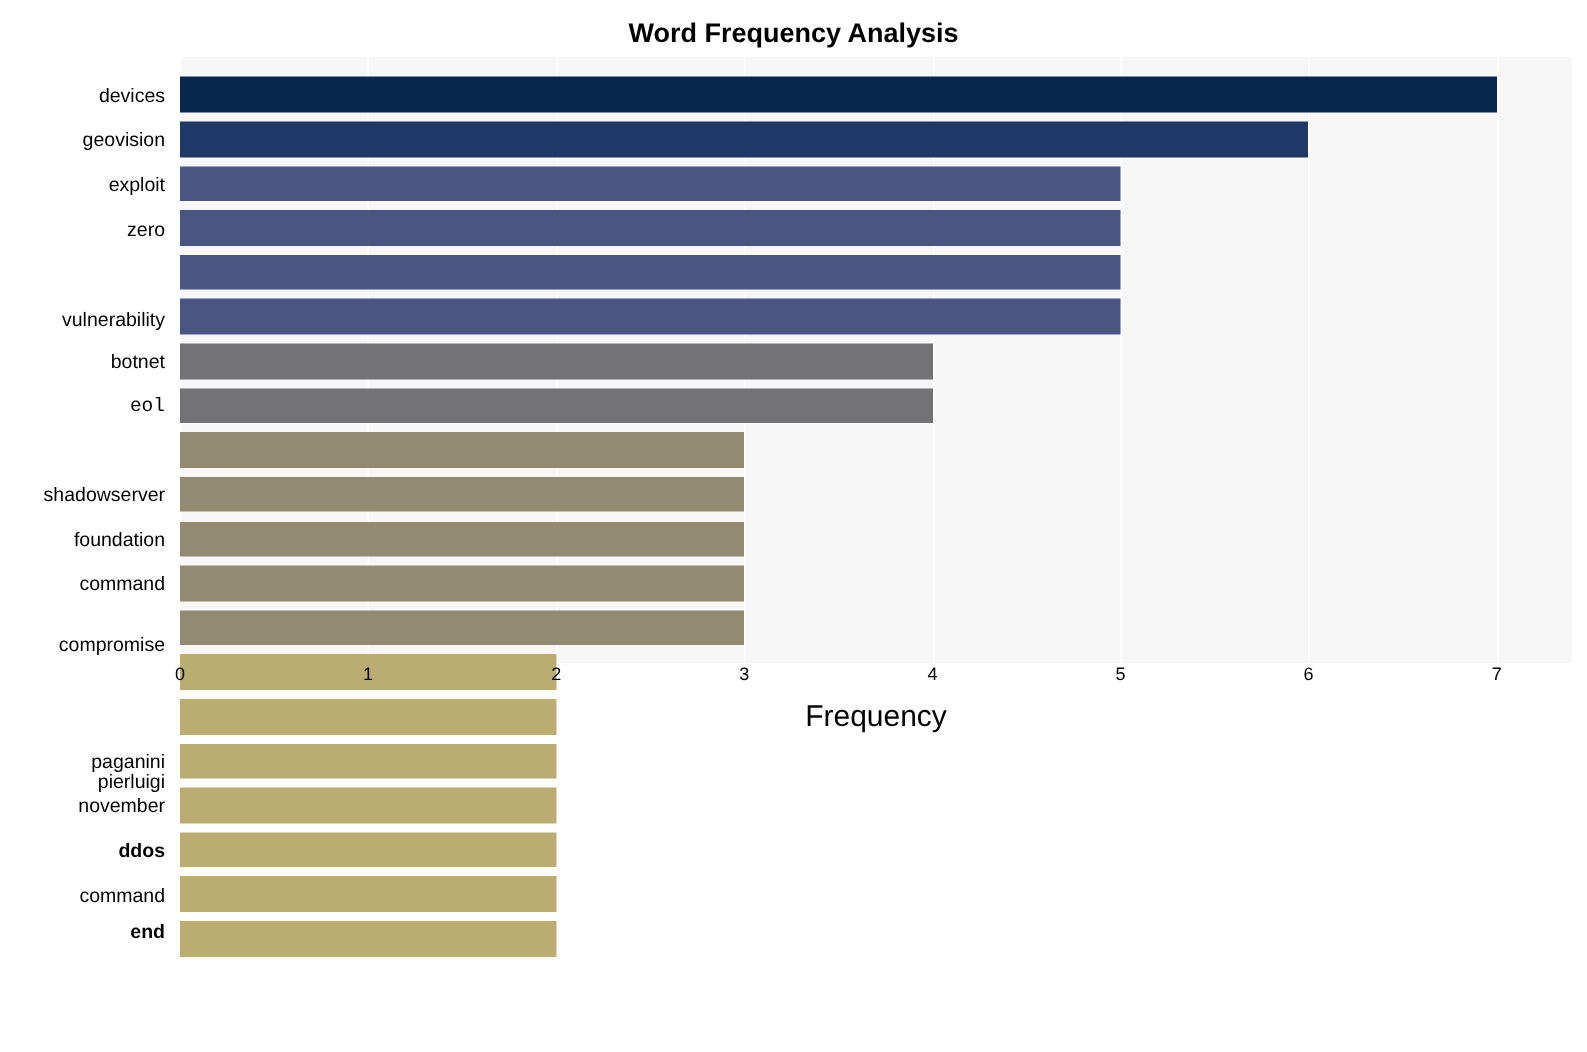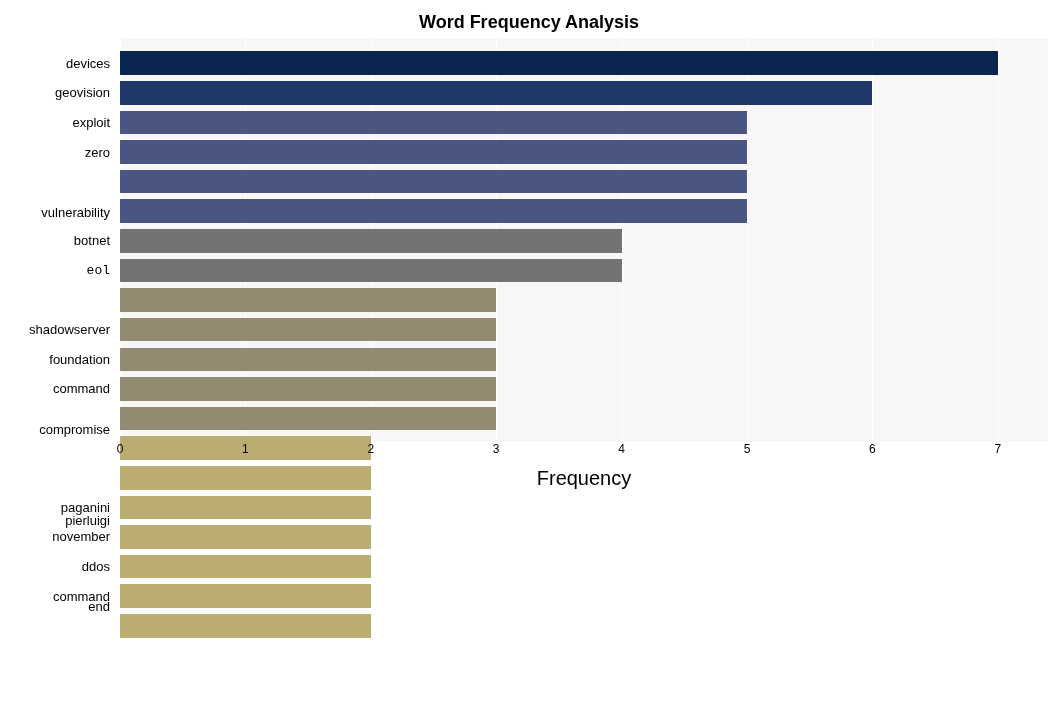--- a/index.html
+++ b/index.html
@@ -196,23 +196,23 @@
       <div class="y-label" style="top: 160px; height: 29.6135px;">vulnerability</div>
       <div class="y-label" style="top: 188.046px; height: 29.6135px;">botnet</div>
       <div class="y-label" style="top: 217.659px; height: 29.6135px; font-family: Liberation Mono, monospace;">eol</div>
       <div class="y-label" style="top: 306.5px; height: 29.6135px;">foundation</div>
       <div class="y-label" style="top: 276.886px; height: 29.6135px;">shadowserver</div>
       <div class="y-label" style="top: 336.114px; height: 29.6135px;">command</div>
       <div class="y-label" style="top: 377px; height: 29.6135px;">compromise</div>
       <div class="y-label" style="top: 449px; height: 29.6135px; margin-top: 19px;">pierluigi</div>
       <div class="y-label" style="top: 454.568px; height: 29.6135px;">paganini</div>
       <div class="y-label" style="top: 484.181px; height: 29.6135px;">november</div>
-      <div class="y-label" style="top: 513.795px; height: 29.6135px;">ddos</div>
+      <div class="y-label" style="top: 513.795px; height: 29.6135px; font-weight: bold;">ddos</div>
       <div class="y-label" style="top: 543.408px; height: 29.6135px;">command</div>
-      <div class="y-label" style="top: 554px; height: 29.6135px;">end</div>
+      <div class="y-label" style="top: 568px; height: 29.6135px; font-weight: bold;">end</div>
     </div>
 
   <div class="x-axis">
     <div class="x-ticks">
         <div class="x-tick" style="left: 0px;">0</div>
         <div class="x-tick" style="left: 125.405px;">1</div>
         <div class="x-tick" style="left: 250.811px;">2</div>
         <div class="x-tick" style="left: 376.216px;">3</div>
         <div class="x-tick" style="left: 501.622px;">4</div>
         <div class="x-tick" style="left: 627.027px;">5</div>

